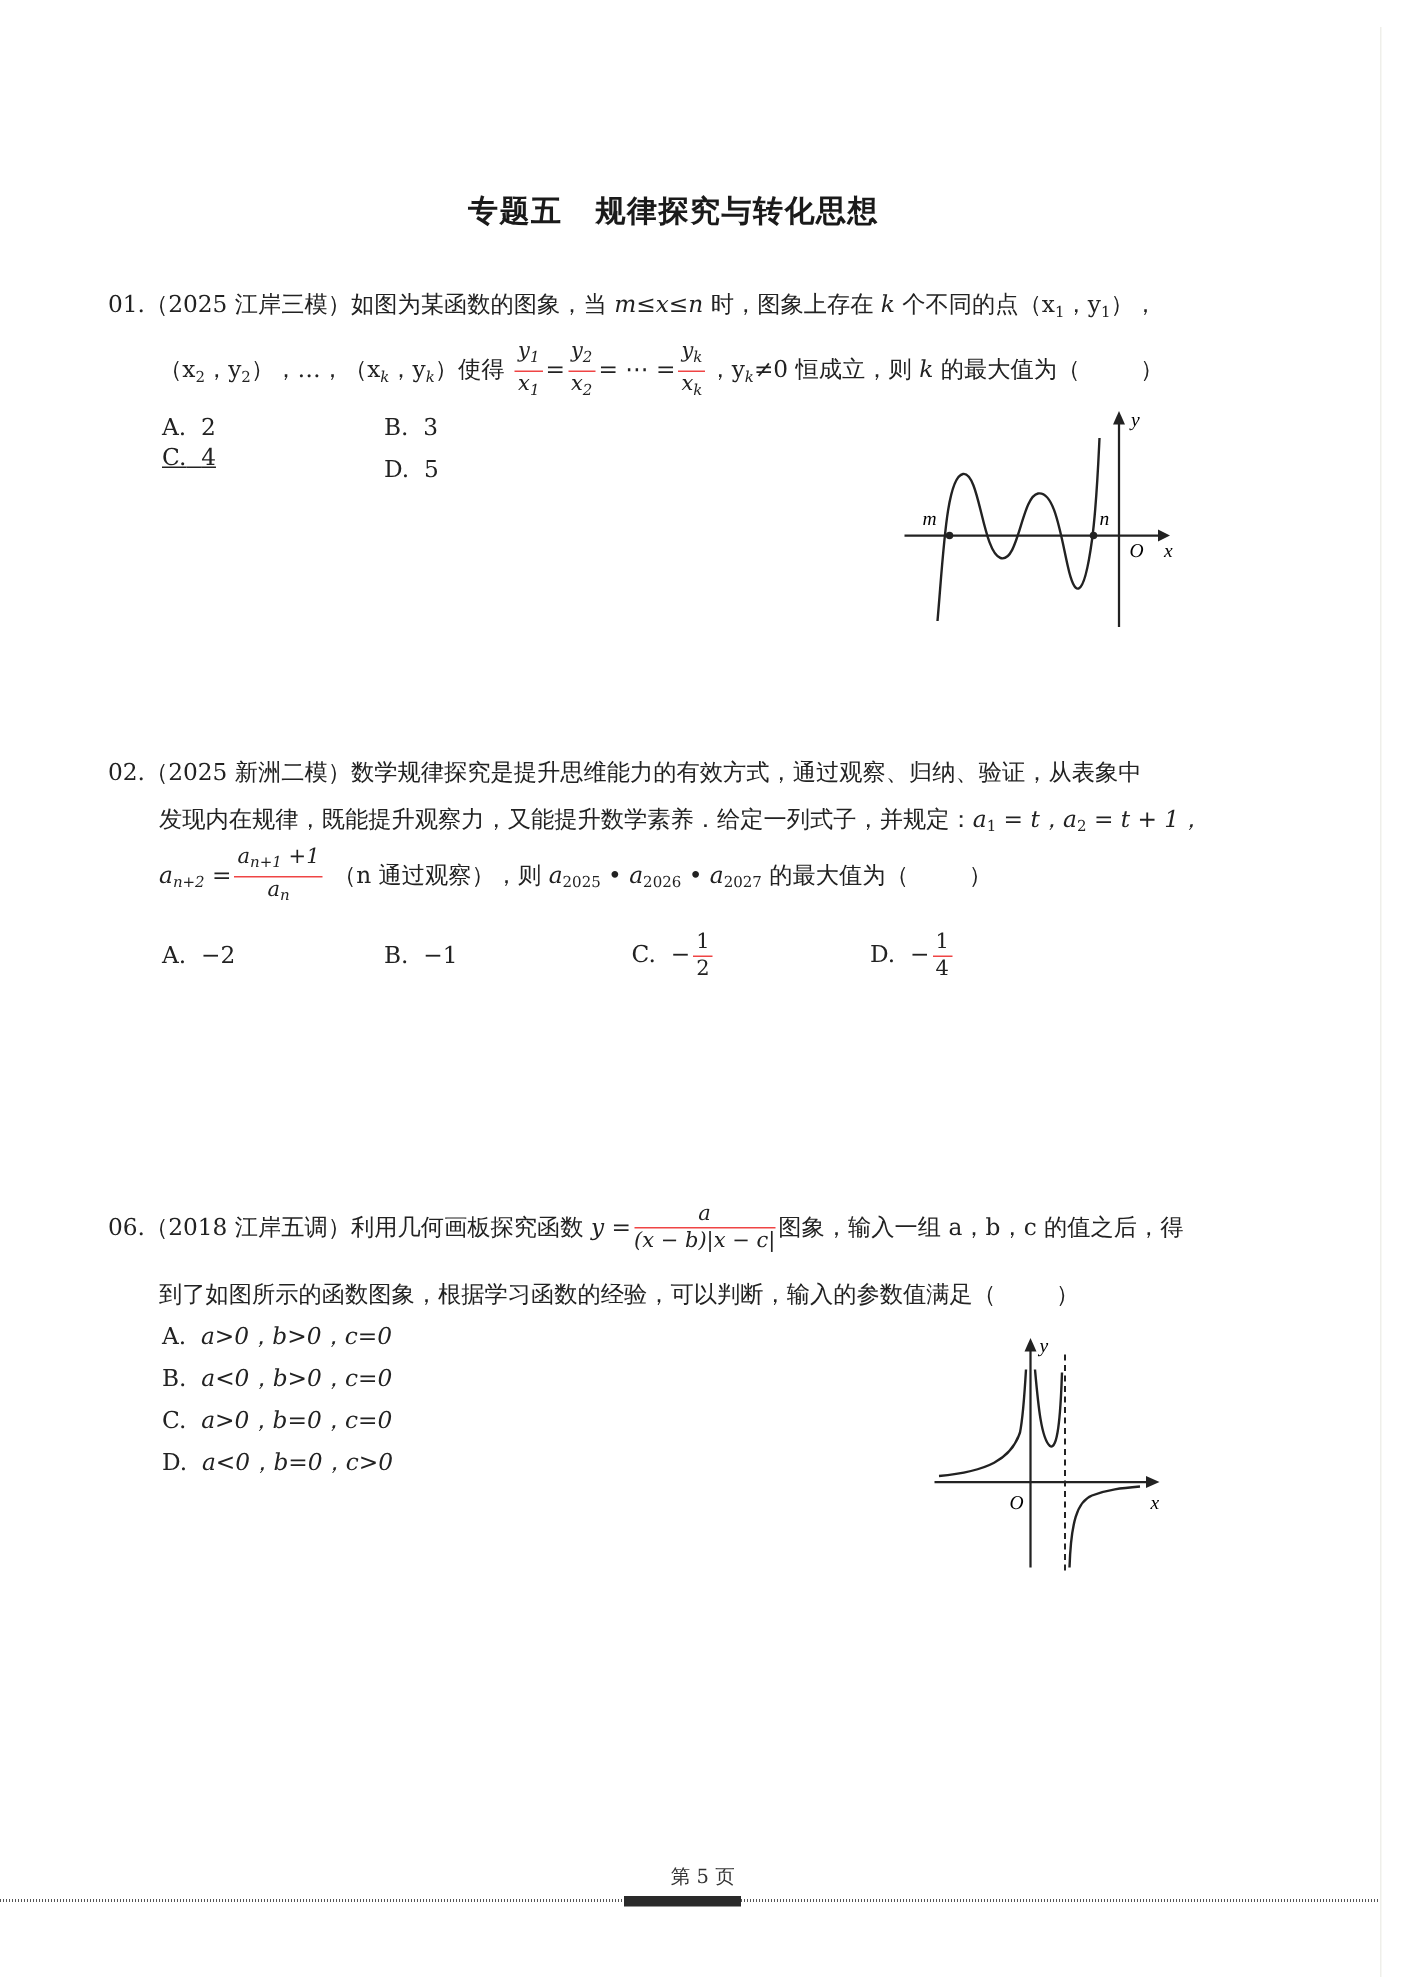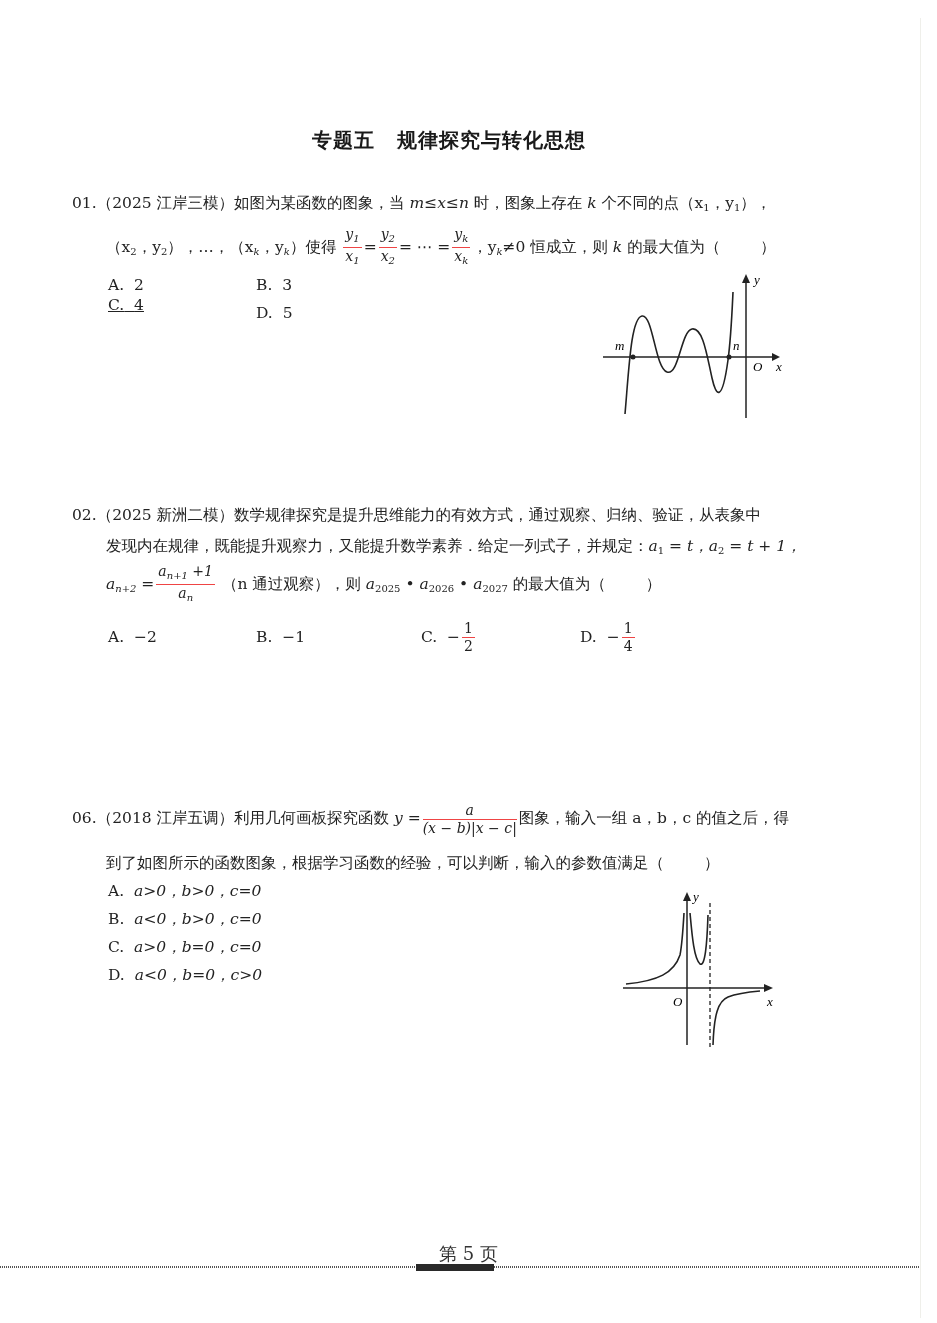--- a/index.html
+++ b/index.html
@@ -12,21 +12,21 @@
   .title .gap { display: inline-block; width: 22px; }
   .line { position: absolute; font-size: 15.5px; white-space: nowrap; line-height: 22px; }
   .it { font-style: italic; }
   sub { font-size: 10px; vertical-align: -3px; }
   .frac { display: inline-block; vertical-align: middle; text-align: center; margin: 0 2px; font-size: 14px; }
   .frac .num { display: block; border-bottom: 1px solid #ef4444; padding: 0 2px; line-height: 17px; }
   .frac .den { display: block; line-height: 17px; }
   .opt { position: absolute; font-size: 15.5px; white-space: nowrap; }
   .paren { display: inline-block; width: 40px; }
   svg { position: absolute; }
-  .footer-text { position: absolute; top: 1242px; left: 0; width: 937px; text-align: center; font-size: 18px; color: #333; }
+  .footer-text { position: absolute; top: 1242px; left: 0; width: 937px; text-align: center; font-size: 13px; color: #333; }
   .footer-rule { position: absolute; top: 1266px; left: 0; width: 920px; height: 2px;
     background: repeating-linear-gradient(90deg, #555 0 1px, transparent 1px 2px); }
   .footer-block { position: absolute; top: 1264px; left: 416px; width: 78px; height: 7px; background: #2a2a2a; }
 </style>
 </head>
 <body>
 
 <div class="page-edge"></div>
 
 <div class="title">

